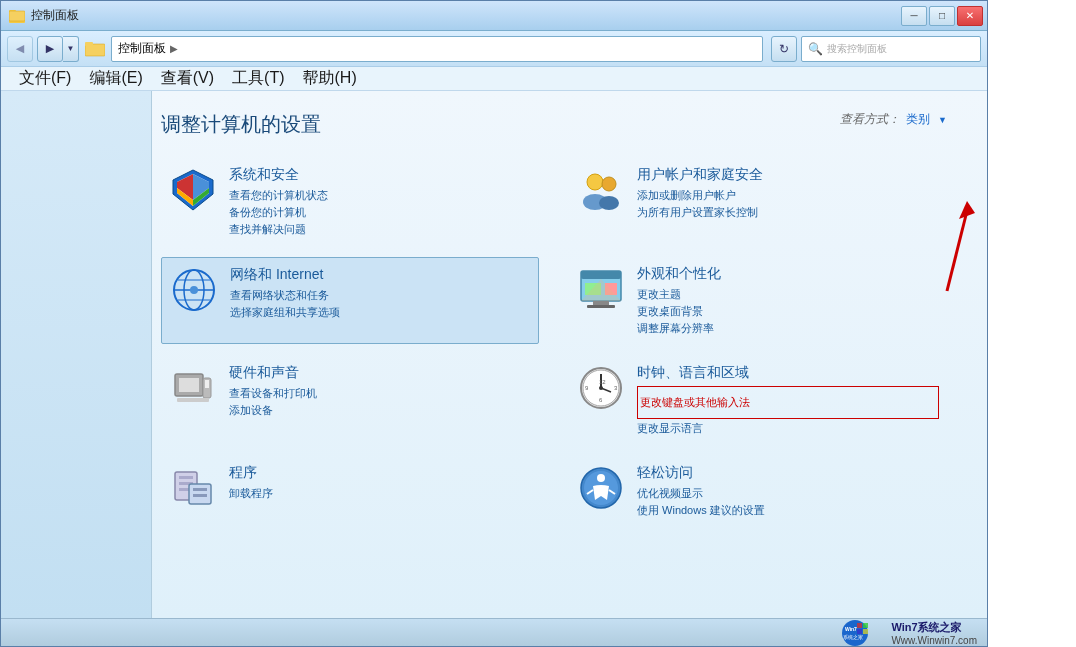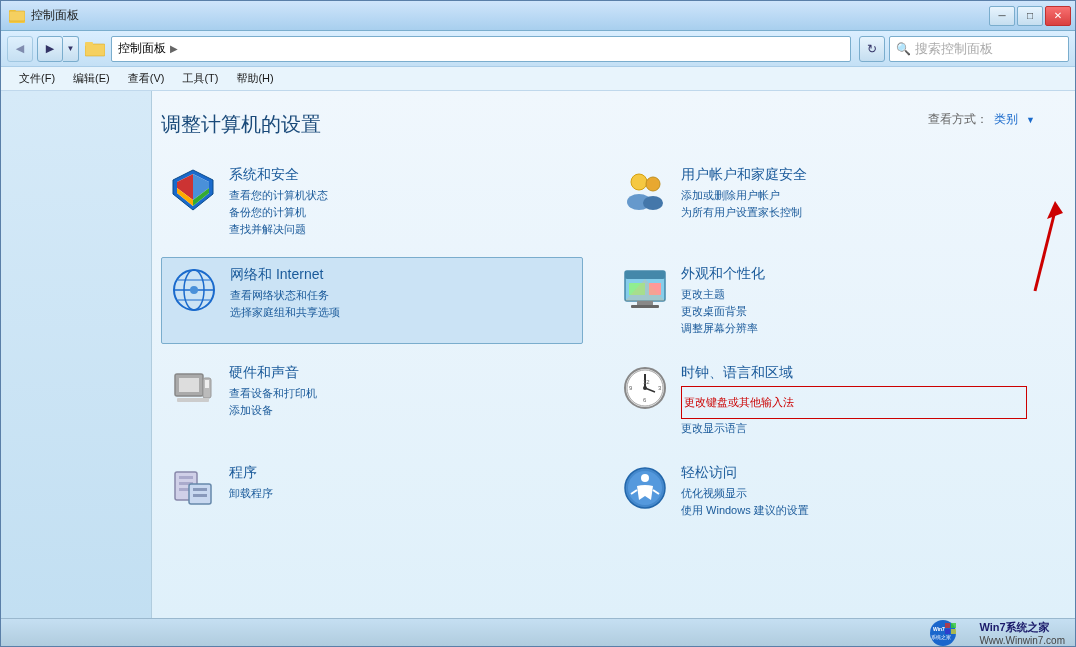--- a/index.html
+++ b/index.html
@@ -7,21 +7,21 @@
       width: 1076px;
       height: 647px;
       font-family: 'Microsoft YaHei', SimHei, Arial, sans-serif;
       font-size: 12px;
       background: #fff;
       overflow: hidden;
     }
 
     
     .window {
-      width: 1076px;
+      width: 988px;
       height: 647px;
       border: 1px solid #5a7fa8;
       display: flex;
       flex-direction: column;
       background: #fff;
     }
 
     
     .title-bar {
       background: linear-gradient(to bottom, #cfe5fb 0%, #a8cfee 100%);
@@ -170,21 +170,21 @@
       height: 24px;
       display: flex;
       align-items: center;
       padding: 0 10px;
       gap: 2px;
       border-bottom: 1px solid #c0d8ec;
     }
     .menu-item {
       padding: 2px 8px;
       cursor: pointer;
-      font-size: 11px;
+      font-size: 16px;
       color: #1a1a1a;
       border-radius: 2px;
     }
 
     
     .main-content {
       flex: 1;
       background: linear-gradient(to bottom, #f0f7fd 0%, #dff0fa 100%);
       display: flex;
       flex-direction: column;
@@ -214,20 +214,21 @@
       top: 20px;
       right: 40px;
       display: flex;
       align-items: center;
       gap: 6px;
       font-size: 12px;
       color: #444;
     }
     .view-mode-label {
       color: #666;
+      font-style: italic;
     }
     .view-mode-value {
       color: #1a6acc;
       cursor: pointer;
       display: flex;
       align-items: center;
       gap: 8px;
     }
 
     
@@ -359,21 +360,21 @@
       <rect x="0" y="3" width="20" height="12" rx="1" fill="#f5d060" stroke="#d4a010" stroke-width="0.5"></rect>
       <rect x="0" y="1" width="8" height="4" rx="1" fill="#f5d060"></rect>
     </svg>
     <div class="address-bar">
       <span>控制面板</span>
       <span class="address-arrow">▶</span>
     </div>
     <button class="refresh-btn">↻</button>
     <div class="search-bar">
       <span class="search-icon">🔍</span>
-      <span style="color:#aaa; font-size:13px;">搜索控制面板</span>
+      <span style="color:#aaa; font-size:10px;">搜索控制面板</span>
     </div>
   </div>
 
   <div class="menu-bar">
     <div class="menu-item">文件(F)</div>
     <div class="menu-item">编辑(E)</div>
     <div class="menu-item">查看(V)</div>
     <div class="menu-item">工具(T)</div>
     <div class="menu-item">帮助(H)</div>
   </div>

